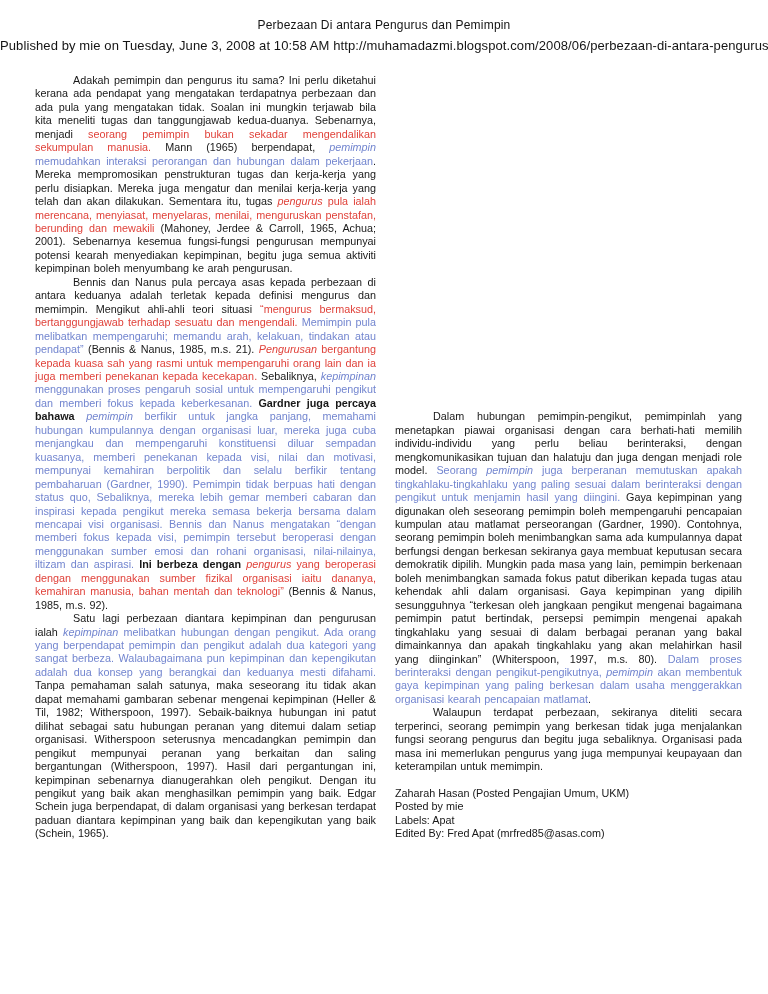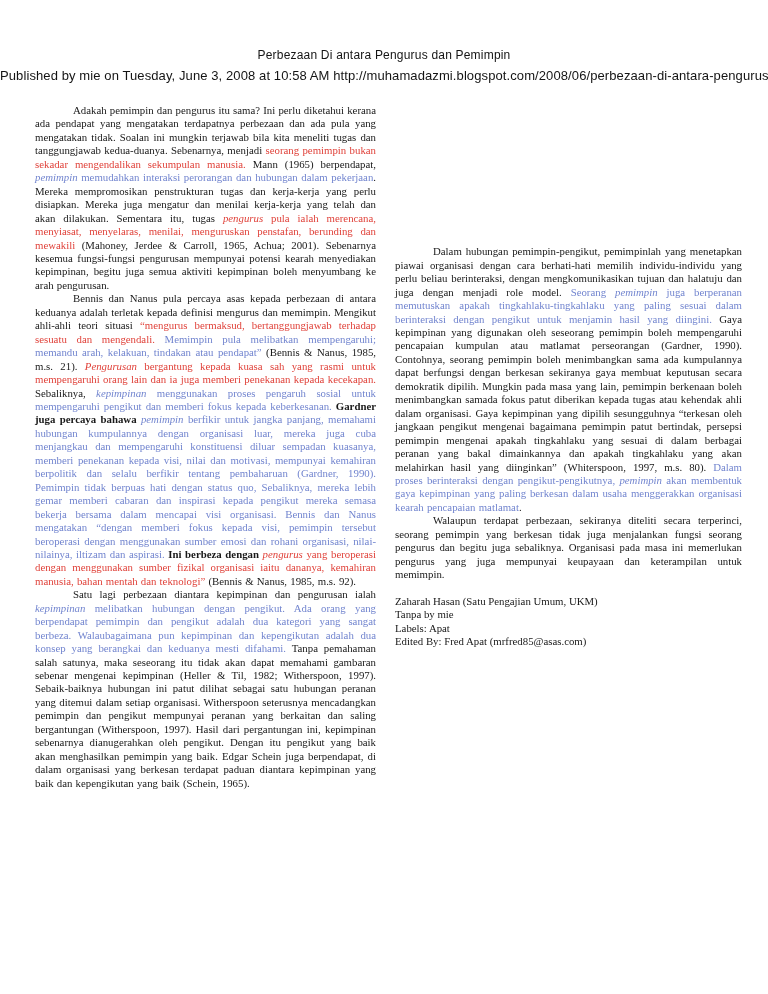--- a/index.html
+++ b/index.html
@@ -13,43 +13,42 @@
     position:relative;
     width:768px;
     height:994px;
     margin:0 auto;
     background:#ffffff;
     font-family:"Liberation Sans","DejaVu Sans",sans-serif;
     color:var(--ink);
     overflow:hidden;
   }
   .header{
-    padding-top:48px;
+    padding-top:18px;
     text-align:center;
   }
   .doc-title{
     font-size:12px;
     font-weight:400;
     letter-spacing:.2px;
     color:#141414;
   }
   .doc-byline{
     margin-top:6px;
     font-size:13px;
     font-weight:400;
     color:#141414;
     letter-spacing:.1px;
     white-space:nowrap;
   }
   .columns{
     display:flex;
-    align-items:center;
+    align-items:flex-end;
     padding:21px 26px 0 35px;
     gap:19px;
-    font-family:Liberation Serif, serif;
   }
   .col{
     flex:0 0 auto;
   }
   .col-left{width:341px;}
   .col-right{width:347px;}
   .col p{
     margin:0;
     font-size:10.8px;
     line-height:13.45px;
@@ -84,21 +83,21 @@
       <p><span>Adakah pemimpin dan pengurus itu sama? Ini perlu diketahui kerana ada pendapat yang mengatakan terdapatnya perbezaan dan ada pula yang mengatakan tidak. Soalan ini mungkin terjawab bila kita meneliti tugas dan tanggungjawab kedua-duanya. Sebenarnya, menjadi </span><span class="red">seorang pemimpin bukan sekadar mengendalikan sekumpulan manusia.</span><span> Mann (1965) berpendapat, </span><span class="blue i">pemimpin</span><span class="blue"> memudahkan interaksi perorangan dan hubungan dalam pekerjaan</span><span>. Mereka mempromosikan penstrukturan tugas dan kerja-kerja yang perlu disiapkan. Mereka juga mengatur dan menilai kerja-kerja yang telah dan akan dilakukan. Sementara itu, tugas </span><span class="red i">pengurus</span><span class="red"> pula ialah merencana, menyiasat, menyelaras, menilai, menguruskan penstafan, berunding dan mewakili</span><span> (Mahoney, Jerdee &amp; Carroll, 1965, Achua; 2001). Sebenarnya kesemua fungsi-fungsi pengurusan mempunyai potensi kearah menyediakan kepimpinan, begitu juga semua aktiviti kepimpinan boleh menyumbang ke arah pengurusan.</span></p>
       <p><span>Bennis dan Nanus pula percaya asas kepada perbezaan di antara keduanya adalah terletak kepada definisi mengurus dan memimpin. Mengikut ahli-ahli teori situasi </span><span class="red">“mengurus bermaksud, bertanggungjawab terhadap sesuatu dan mengendali.</span><span class="blue"> Memimpin pula melibatkan mempengaruhi; memandu arah, kelakuan, tindakan atau pendapat”</span><span> (Bennis &amp; Nanus, 1985, m.s. 21). </span><span class="red i">Pengurusan</span><span class="red"> bergantung kepada kuasa sah yang rasmi untuk mempengaruhi orang lain dan ia juga memberi penekanan kepada kecekapan.</span><span> Sebaliknya, </span><span class="blue i">kepimpinan</span><span class="blue"> menggunakan proses pengaruh sosial untuk mempengaruhi pengikut dan memberi fokus kepada keberkesanan.</span><span class="bold"> Gardner juga percaya bahawa </span><span class="blue i">pemimpin</span><span class="blue"> berfikir untuk jangka panjang, memahami hubungan kumpulannya dengan organisasi luar, mereka juga cuba menjangkau dan mempengaruhi konstituensi diluar sempadan kuasanya, memberi penekanan kepada visi, nilai dan motivasi, mempunyai kemahiran berpolitik dan selalu berfikir tentang pembaharuan (Gardner, 1990). Pemimpin tidak berpuas hati dengan status quo, Sebaliknya, mereka lebih gemar memberi cabaran dan inspirasi kepada pengikut mereka semasa bekerja bersama dalam mencapai visi organisasi. Bennis dan Nanus mengatakan “dengan memberi fokus kepada visi, pemimpin tersebut beroperasi dengan menggunakan sumber emosi dan rohani organisasi, nilai-nilainya, iltizam dan aspirasi.</span><span class="bold"> Ini berbeza dengan </span><span class="red i">pengurus</span><span class="red"> yang beroperasi dengan menggunakan sumber fizikal organisasi iaitu dananya, kemahiran manusia, bahan mentah dan teknologi”</span><span> (Bennis &amp; Nanus, 1985, m.s. 92).</span></p>
       <p><span>Satu lagi perbezaan diantara kepimpinan dan pengurusan ialah </span><span class="blue i">kepimpinan</span><span class="blue"> melibatkan hubungan dengan pengikut. Ada orang yang berpendapat pemimpin dan pengikut adalah dua kategori yang sangat berbeza. Walaubagaimana pun kepimpinan dan kepengikutan adalah dua konsep yang berangkai dan keduanya mesti difahami.</span><span> Tanpa pemahaman salah satunya, maka seseorang itu tidak akan dapat memahami gambaran sebenar mengenai kepimpinan (Heller &amp; Til, 1982; Witherspoon, 1997). Sebaik-baiknya hubungan ini patut dilihat sebagai satu hubungan peranan yang ditemui dalam setiap organisasi. Witherspoon seterusnya mencadangkan pemimpin dan pengikut mempunyai peranan yang berkaitan dan saling bergantungan (Witherspoon, 1997). Hasil dari pergantungan ini, kepimpinan sebenarnya dianugerahkan oleh pengikut. Dengan itu pengikut yang baik akan menghasilkan pemimpin yang baik. Edgar Schein juga berpendapat, di dalam organisasi yang berkesan terdapat paduan diantara kepimpinan yang baik dan kepengikutan yang baik (Schein, 1965).</span></p>
     </div>
 
     <div class="col col-right">
       <p><span>Dalam hubungan pemimpin-pengikut, pemimpinlah yang menetapkan piawai organisasi dengan cara berhati-hati memilih individu-individu yang perlu beliau berinteraksi, dengan mengkomunikasikan tujuan dan halatuju dan juga dengan menjadi role model. </span><span class="blue">Seorang </span><span class="blue i">pemimpin</span><span class="blue"> juga berperanan memutuskan apakah tingkahlaku-tingkahlaku yang paling sesuai dalam berinteraksi dengan pengikut untuk menjamin hasil yang diingini.</span><span> Gaya kepimpinan yang digunakan oleh seseorang pemimpin boleh mempengaruhi pencapaian kumpulan atau matlamat perseorangan (Gardner, 1990). Contohnya, seorang pemimpin boleh menimbangkan sama ada kumpulannya dapat berfungsi dengan berkesan sekiranya gaya membuat keputusan secara demokratik dipilih. Mungkin pada masa yang lain, pemimpin berkenaan boleh menimbangkan samada fokus patut diberikan kepada tugas atau kehendak ahli dalam organisasi. Gaya kepimpinan yang dipilih sesungguhnya “terkesan oleh jangkaan pengikut mengenai bagaimana pemimpin patut bertindak, persepsi pemimpin mengenai apakah tingkahlaku yang sesuai di dalam berbagai peranan yang bakal dimainkannya dan apakah tingkahlaku yang akan melahirkan hasil yang diinginkan” (Whiterspoon, 1997, m.s. 80). </span><span class="blue">Dalam proses berinteraksi dengan pengikut-pengikutnya, </span><span class="blue i">pemimpin</span><span class="blue"> akan membentuk gaya kepimpinan yang paling berkesan dalam usaha menggerakkan organisasi kearah pencapaian matlamat</span><span>.</span></p>
       <p><span>Walaupun terdapat perbezaan, sekiranya diteliti secara terperinci, seorang pemimpin yang berkesan tidak juga menjalankan fungsi seorang pengurus dan begitu juga sebaliknya. Organisasi pada masa ini memerlukan pengurus yang juga mempunyai keupayaan dan keterampilan untuk memimpin.</span></p>
 
       <div class="footer-block">
-        <div class="footer-line">Zaharah Hasan (Satu Pengajian Umum, UKM)</div>
-        <div class="footer-line">Tanpa by mie</div>
+        <div class="footer-line">Zaharah Hasan (Posted Pengajian Umum, UKM)</div>
+        <div class="footer-line">Posted by mie</div>
         <div class="footer-line">Labels: Apat</div>
         <div class="footer-line">Edited By: Fred Apat (mrfred85@asas.com)</div>
       </div>
     </div>
 
   </div>
 </div>
 
 </body></html>

